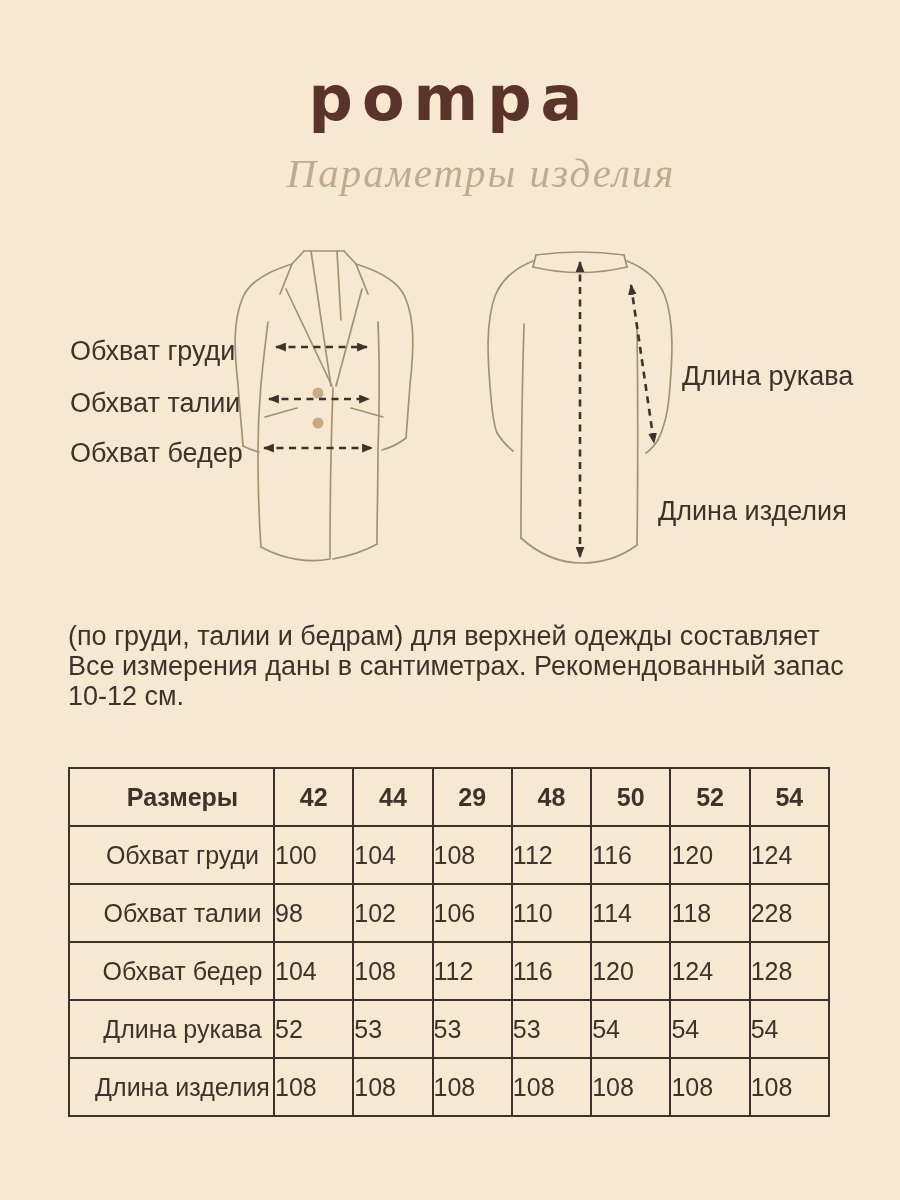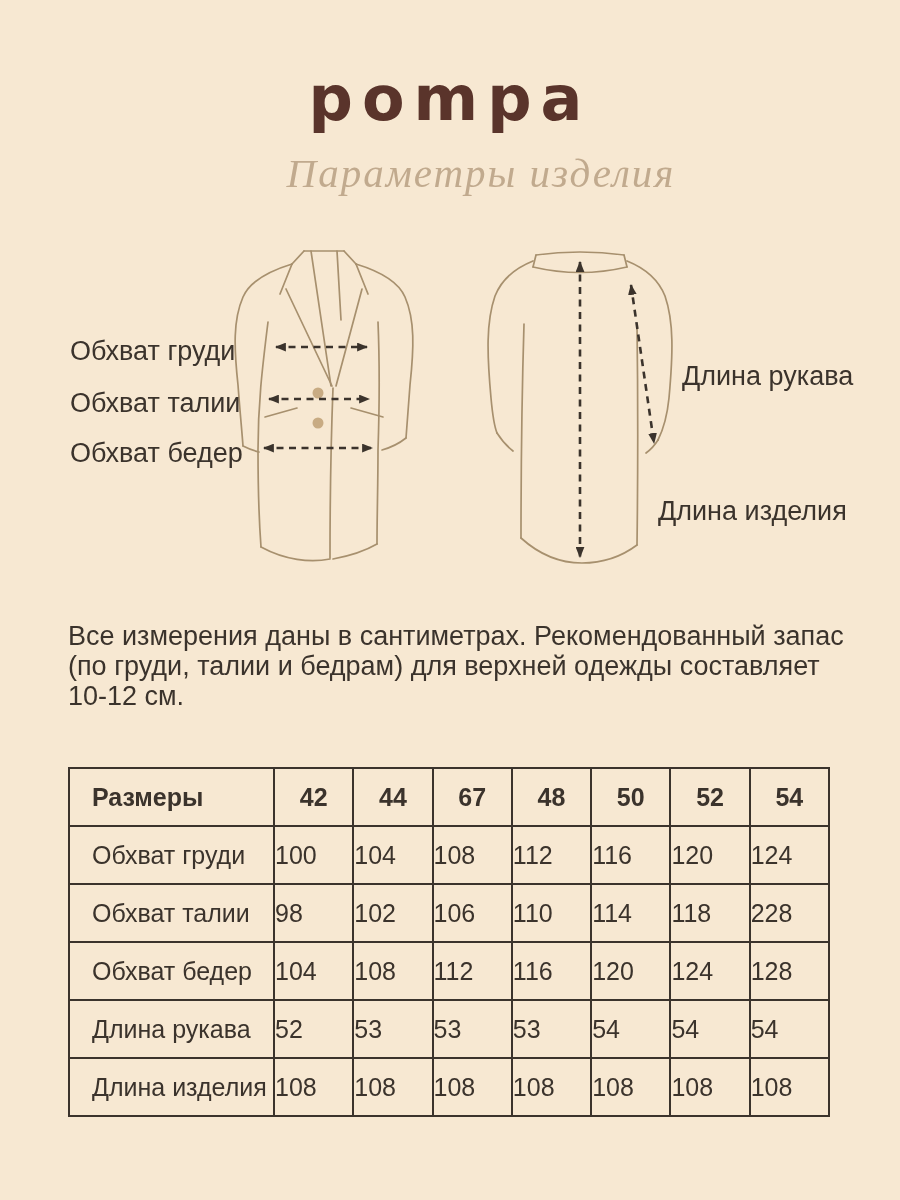--- a/index.html
+++ b/index.html
@@ -50,21 +50,21 @@
     font-size:25px;
     color:#3b332c;
   }
   table.size-table td,table.size-table th{
     border:2px solid #3b332c;
     height:56px;
     font-weight:400;
     padding:0;
   }
   table.size-table .rowlabel{
-    text-align:left;
+    text-align:center;
     padding-left:22px;
   }
   table.size-table thead th{font-weight:700;}
 </style>
 </head>
 <body>
 
 <div class="page">
 
   <div class="logo">pompa</div>
@@ -125,42 +125,42 @@
     </g>
   </svg>
 
   <div class="measure-label" style="left:70px;top:336px">Обхват груди</div>
   <div class="measure-label" style="left:70px;top:388px">Обхват талии</div>
   <div class="measure-label" style="left:70px;top:438px">Обхват бедер</div>
   <div class="measure-label" style="left:682px;top:361px">Длина рукава</div>
   <div class="measure-label" style="left:658px;top:496px">Длина изделия</div>
 
   <div class="intro">
+    <div>(по груди, талии и бедрам) для верхней одежды составляет</div>
     <div>Все измерения даны в сантиметрах. Рекомендованный запас</div>
-    <div>(по груди, талии и бедрам) для верхней одежды составляет</div>
     <div>10-12 см.</div>
   </div>
 
   <table class="size-table">
     <colgroup>
       <col style="width:205px">
       <col>
         <col>
         <col>
         <col>
         <col>
         <col>
         <col>
     </colgroup>
     <thead>
       <tr>
         <th class="rowlabel">Размеры</th>
         <th>42</th>
         <th>44</th>
-        <th>67</th>
+        <th>29</th>
         <th>48</th>
         <th>50</th>
         <th>52</th>
         <th>54</th>
       </tr>
     </thead>
     <tbody>
       <tr>
         <td class="rowlabel">Обхват груди</td>
         <td>100</td>

